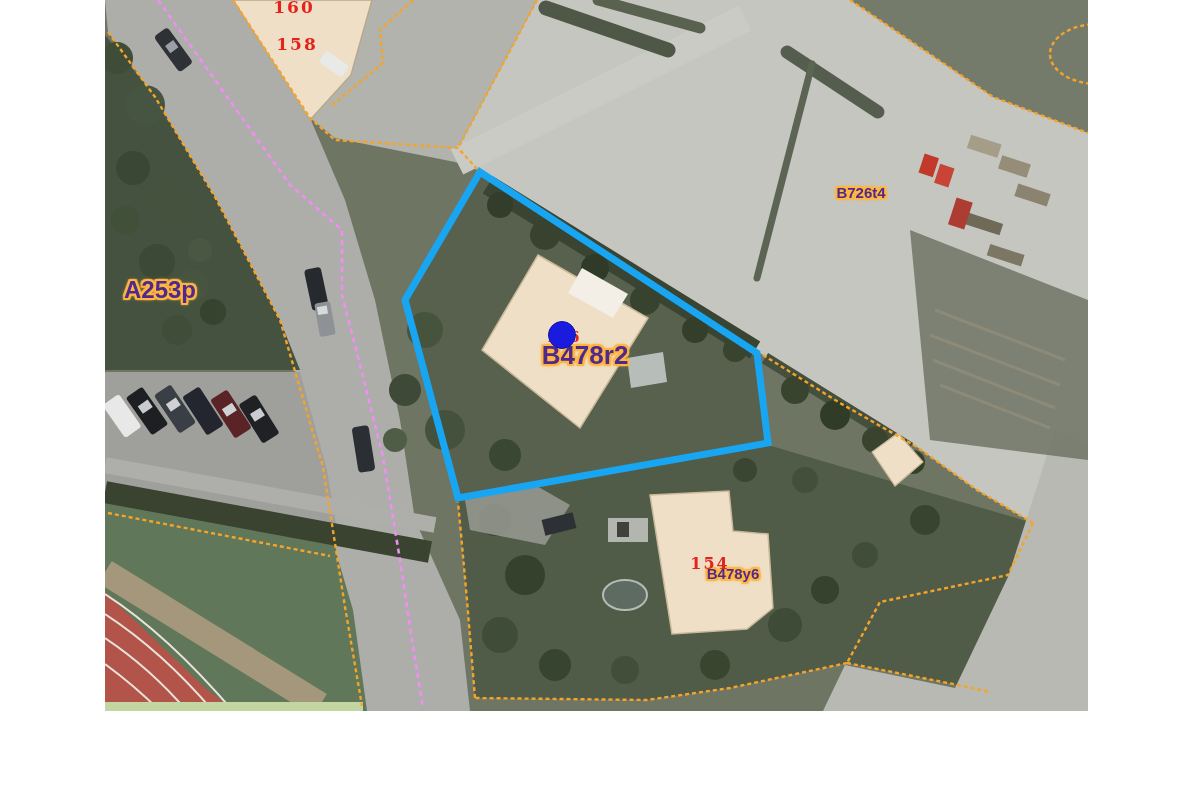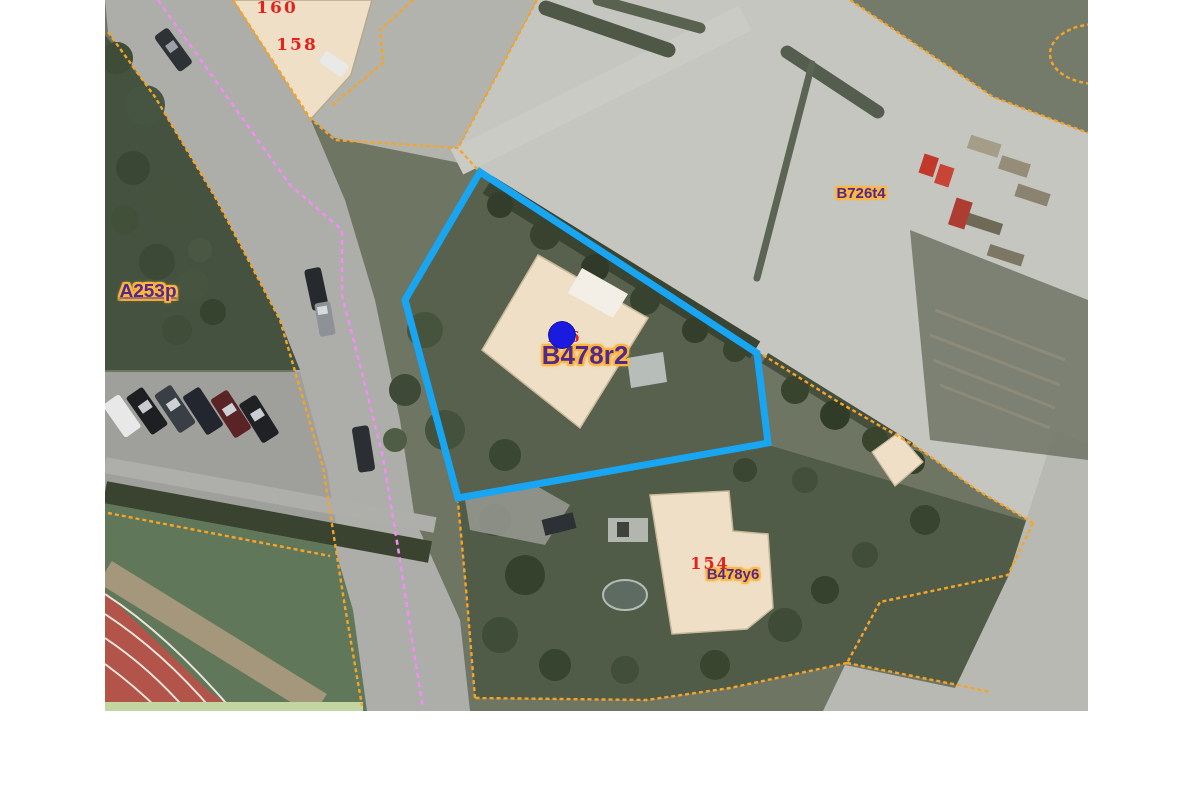--- a/index.html
+++ b/index.html
@@ -181,23 +181,23 @@
       <polyline points="370,698 362,600 357,545 353,502"></polyline>
       <polyline points="3,513 225,556"></polyline>
       <ellipse cx="993" cy="54" rx="48" ry="30"></ellipse>
     </g>
 
     <polyline points="53,0 185,185 237,230 237,295 255,365 278,457 295,560 307,640 318,708" fill="none" stroke="#f08ef2" stroke-width="2.6" stroke-dasharray="5 4"></polyline>
 
     <polygon points="375,172 300,300 353,498 663,443 652,353" fill="none" stroke="#18a6f2" stroke-width="7" stroke-linejoin="miter"></polygon>
   </svg>
 
-  <div class="lbl num" style="left:172px;top:7px;font-size:17px;">160</div>
+  <div class="lbl num" style="left:189px;top:7px;font-size:17px;">160</div>
   <div class="lbl num" style="left:192px;top:44px;font-size:17px;">158</div>
-  <div class="lbl parcel" style="left:43px;top:290px;font-size:19px;text-decoration:underline;">A253p</div>
+  <div class="lbl parcel" style="left:55px;top:290px;font-size:24px;">A253p</div>
   <div class="lbl parcel" style="left:756px;top:192px;font-size:15px;">B726t4</div>
   <div class="lbl num" style="left:459px;top:337px;font-size:14px;z-index:6;">156</div>
   <div class="lbl parcel" style="left:480px;top:355px;font-size:26px;z-index:7;">B478r2</div>
   <div class="lbl num" style="left:605px;top:564px;font-size:16px;z-index:6;">154</div>
   <div class="lbl parcel" style="left:628px;top:573px;font-size:15px;">B478y6</div>
 
   <div class="marker" style="left:457px;top:335px;"></div>
 </div>
 
 </body></html>

